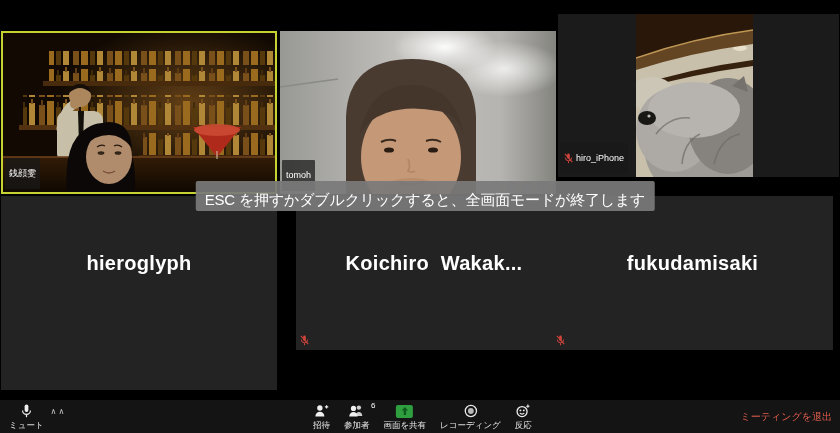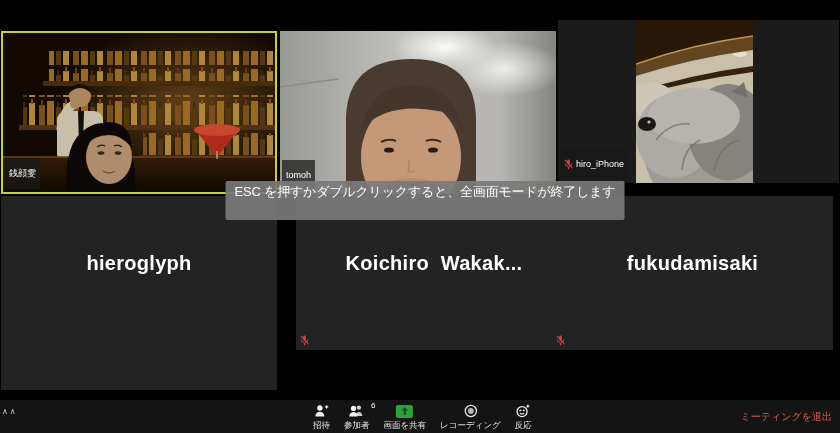--- a/index.html
+++ b/index.html
@@ -3,35 +3,35 @@
 <meta charset="utf-8">
 <style>
   html,body{margin:0;padding:0;background:#000;}
   #app{position:relative;width:840px;height:433px;background:#000;overflow:hidden;
        font-family:"Liberation Sans","DejaVu Sans",sans-serif;}
   .tile{position:absolute;overflow:hidden;background:#232323;}
   .tile svg{display:block;}
   
   #t1{left:1px;top:31px;width:272px;height:159px;border:2px solid #c6d232;background:#140b03;}
   #t2{left:280px;top:31px;width:276px;height:163px;background:#a8a8a4;}
-  #t3{left:558px;top:20px;width:281px;height:163px;background:#1b1b1b;}
+  #t3{left:558px;top:14px;width:281px;height:163px;background:#1b1b1b;}
   
   #b1{left:1px;top:196px;width:276px;height:194px;}
   #b2{left:280px;top:196px;width:276px;height:154px;margin-left:16px;}
   #b3{left:552px;top:196px;width:281px;height:154px;}
   .pname{position:absolute;top:56px;left:0;width:100%;text-align:center;color:#fff;
          font-weight:bold;font-size:20px;white-space:pre;letter-spacing:.3px;}
   .vlabel{position:absolute;left:2px;bottom:3px;display:flex;align-items:center;gap:3px;
           background:rgba(25,25,25,.72);color:#fff;font-size:9px;line-height:11px;
           padding:10px 4px;border-radius:1px;z-index:5;white-space:nowrap;}
   #t2 .vlabel{max-width:46px;overflow:hidden;}
   .mini-mic{position:absolute;left:4px;bottom:4px;z-index:4;}
   .tooltip{position:absolute;left:425px;top:181px;transform:translateX(-50%);z-index:40;
-           background:rgba(122,122,122,.93);color:#fff;font-size:13px;line-height:21px;
-           padding:0 9px;height:39px;border-radius:2px;white-space:nowrap;letter-spacing:-.2px;}
+           background:rgba(122,122,122,.93);color:#fff;font-size:15px;line-height:21px;
+           padding:8px 9px;height:14px;border-radius:2px;white-space:nowrap;letter-spacing:-.2px;}
   
   #toolbar{position:absolute;left:0;top:400px;width:840px;height:33px;background:#141414;}
   .tb-group{position:absolute;top:0;height:33px;display:flex;align-items:stretch;}
   #tb-left{left:2px;}
   #tb-center{left:50%;transform:translateX(-49%);}
   .tb-item{display:flex;flex-direction:column;align-items:center;justify-content:flex-start;
            padding:3px 7px 0 7px;cursor:pointer;position:relative;}
   .tb-item .ic{height:16px;display:flex;align-items:center;}
   .tb-item .lbl{font-size:8.5px;color:#e8e8e8;margin-top:1px;white-space:nowrap;}
   .chev{display:flex;align-items:flex-start;padding:7px 2px 0 0;color:#c9c9c9;
@@ -200,20 +200,32 @@
         <line x1="1" y1="0.8" x2="9.2" y2="10" stroke-width="1.2"></line>
       </g>
     </svg>
   </div>
 
   <div class="tooltip">ESC を押すかダブルクリックすると、全画面モードが終了します</div>
 
   <div id="toolbar">
 
     <div class="tb-group" id="tb-left">
+      <div class="tb-item">
+        <div class="ic">
+          <svg width="15" height="16" viewBox="0 0 16 16">
+            <g stroke="#f0f0f0" fill="#f0f0f0">
+              <rect x="6" y="1" width="4" height="8" rx="2" stroke="none"></rect>
+              <path d="M3.8 7.5a4.2 4.2 0 0 0 8.4 0" fill="none" stroke-width="1.3"></path>
+              <line x1="8" y1="12" x2="8" y2="14.6" stroke-width="1.3"></line>
+            </g>
+          </svg>
+        </div>
+        <div class="lbl">ミュート</div>
+      </div>
       <div class="chev">∧</div>
       <div class="chev">∧</div>
     </div>
 
     <div class="tb-group" id="tb-center">
       <div class="tb-item">
         <div class="ic">
           <svg width="16" height="16" viewBox="0 0 16 16">
             <circle cx="6" cy="5" r="2.7" fill="#f0f0f0"></circle>
             <path d="M1.5 13.5c0-3.2 2.1-4.8 4.5-4.8s4.5 1.6 4.5 4.8z" fill="#f0f0f0"></path>

